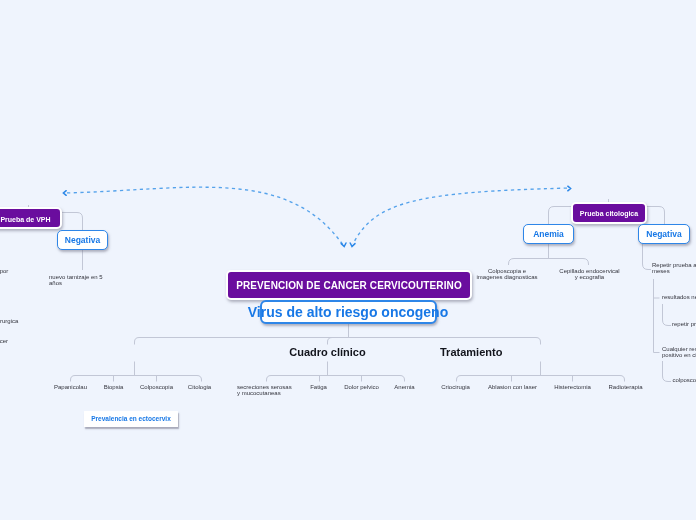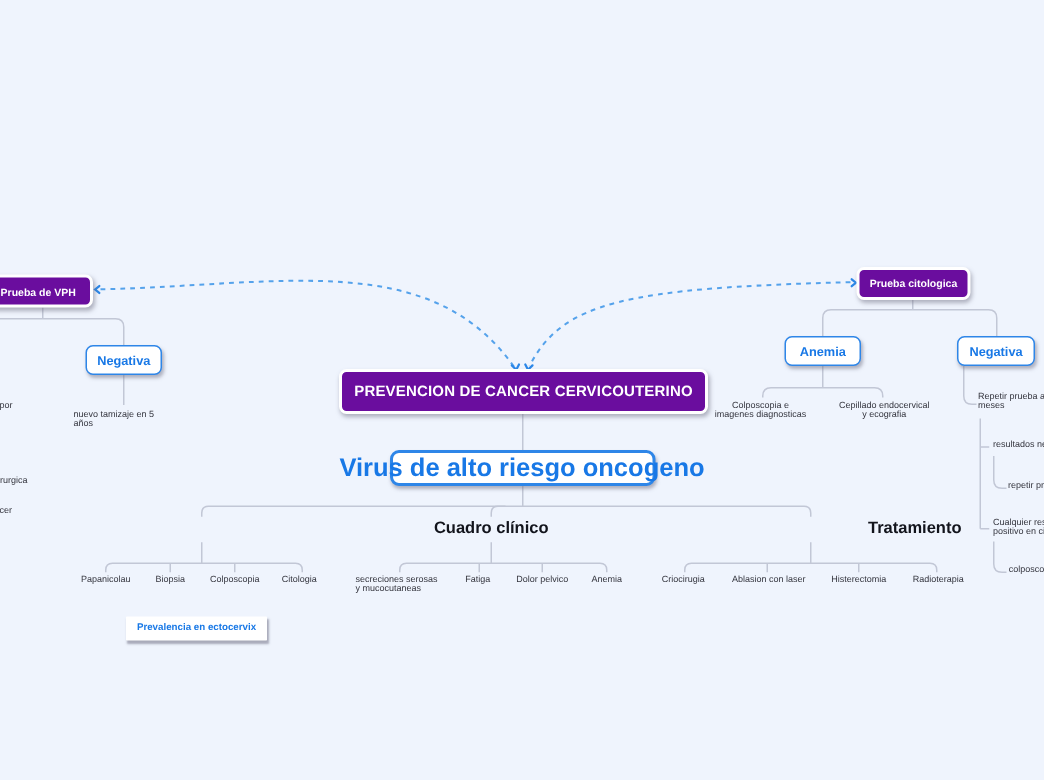--- a/index.html
+++ b/index.html
@@ -12,20 +12,21 @@
   }
   #canvas{position:absolute;left:0;top:0;width:696px;height:520px;overflow:hidden;}
   svg.lines{position:absolute;left:0;top:0;width:696px;height:520px;pointer-events:none;}
   .node{position:absolute;box-sizing:border-box;white-space:nowrap;
         display:flex;align-items:center;justify-content:center;line-height:1;}
   .purple{
     background:#6a0d9e;color:#ffffff;border-radius:5px;
     border:2px solid #ffffff;
     box-shadow:1px 2px 3px rgba(110,110,130,.5);
     font-weight:bold;
+    margin-top:24px;
   }
   .blue{
     background:#ffffff;color:#1878e6;border-radius:5px;
     border:1.7px solid #2e86e8;
     box-shadow:1px 2px 2.5px rgba(110,110,130,.5);
     font-weight:bold;
   }
   .white{
     background:#ffffff;color:#1878e6;border-radius:0.5px;
     box-shadow:1px 2px 1.5px rgba(120,120,140,.6);
@@ -97,21 +98,21 @@
 
       <path d="M 341.2 243.6 L 344.2 246.5 L 346.0 243.0"></path>
       <path d="M 355.0 243.6 L 352.0 246.5 L 350.2 243.0"></path>
     </g>
   </svg>
 
   <div class="node purple" style="left:226px;top:246px;width:246px;height:30px;font-size:10px;letter-spacing:0.12px;">
     <span style="position:relative;top:1px">PREVENCION DE CANCER CERVICOUTERINO</span>
     </div>
 
-  <div class="node blue" style="left:259.5px;top:299.5px;width:177px;height:24px;font-size:17px;border-width:2px;border-radius:6px;">
+  <div class="node blue" style="left:259.5px;top:299.5px;width:177px;height:24px;font-size:14px;border-width:2px;border-radius:6px;">
     <span>Virus de alto riesgo oncogeno</span>
     </div>
 
   <div class="node purple" style="left:-11px;top:183px;width:73px;height:22px;font-size:7px;">
     <span style="position:relative;top:1px">Prueba de VPH</span>
     </div>
 
   <div class="node purple" style="left:571px;top:178px;width:76px;height:22px;font-size:7px;">
     <span style="position:relative;top:0.5px">Prueba citologica</span>
     </div>
@@ -127,21 +128,21 @@
   <div class="node blue" style="left:638px;top:224px;width:52px;height:20px;font-size:8.5px;">
     <span>Negativa</span>
     </div>
 
   <div class="node white" style="left:84px;top:411px;width:94px;height:16px;font-size:6.5px;">
     <span>Prevalencia en ectocervix</span>
     </div>
 
   <div class="hdr" style="left:227px;top:346px;width:201px;text-align:center;">
     <span>Cuadro clínico</span></div>
-  <div class="hdr" style="left:440px;top:346px;width:201px;text-align:right;">
+  <div class="hdr" style="left:440px;top:346px;width:201px;text-align:left;">
     <span>Tratamiento</span></div>
 
   <div class="leaf" style="left:30.5px;top:384px;width:80px;"><span>Papanicolau</span></div>
   <div class="leaf" style="left:73.5px;top:384px;width:80px;"><span>Biopsia</span></div>
   <div class="leaf" style="left:116.5px;top:384px;width:80px;"><span>Colposcopia</span></div>
   <div class="leaf" style="left:159.5px;top:384px;width:80px;"><span>Citologia</span></div>
 
   <div class="leaf" style="left:237px;top:384px;width:80px;text-align:left;"><span>secreciones serosas
 y mucocutaneas</span></div>
   <div class="leaf" style="left:278.5px;top:384px;width:80px;"><span>Fatiga</span></div>

